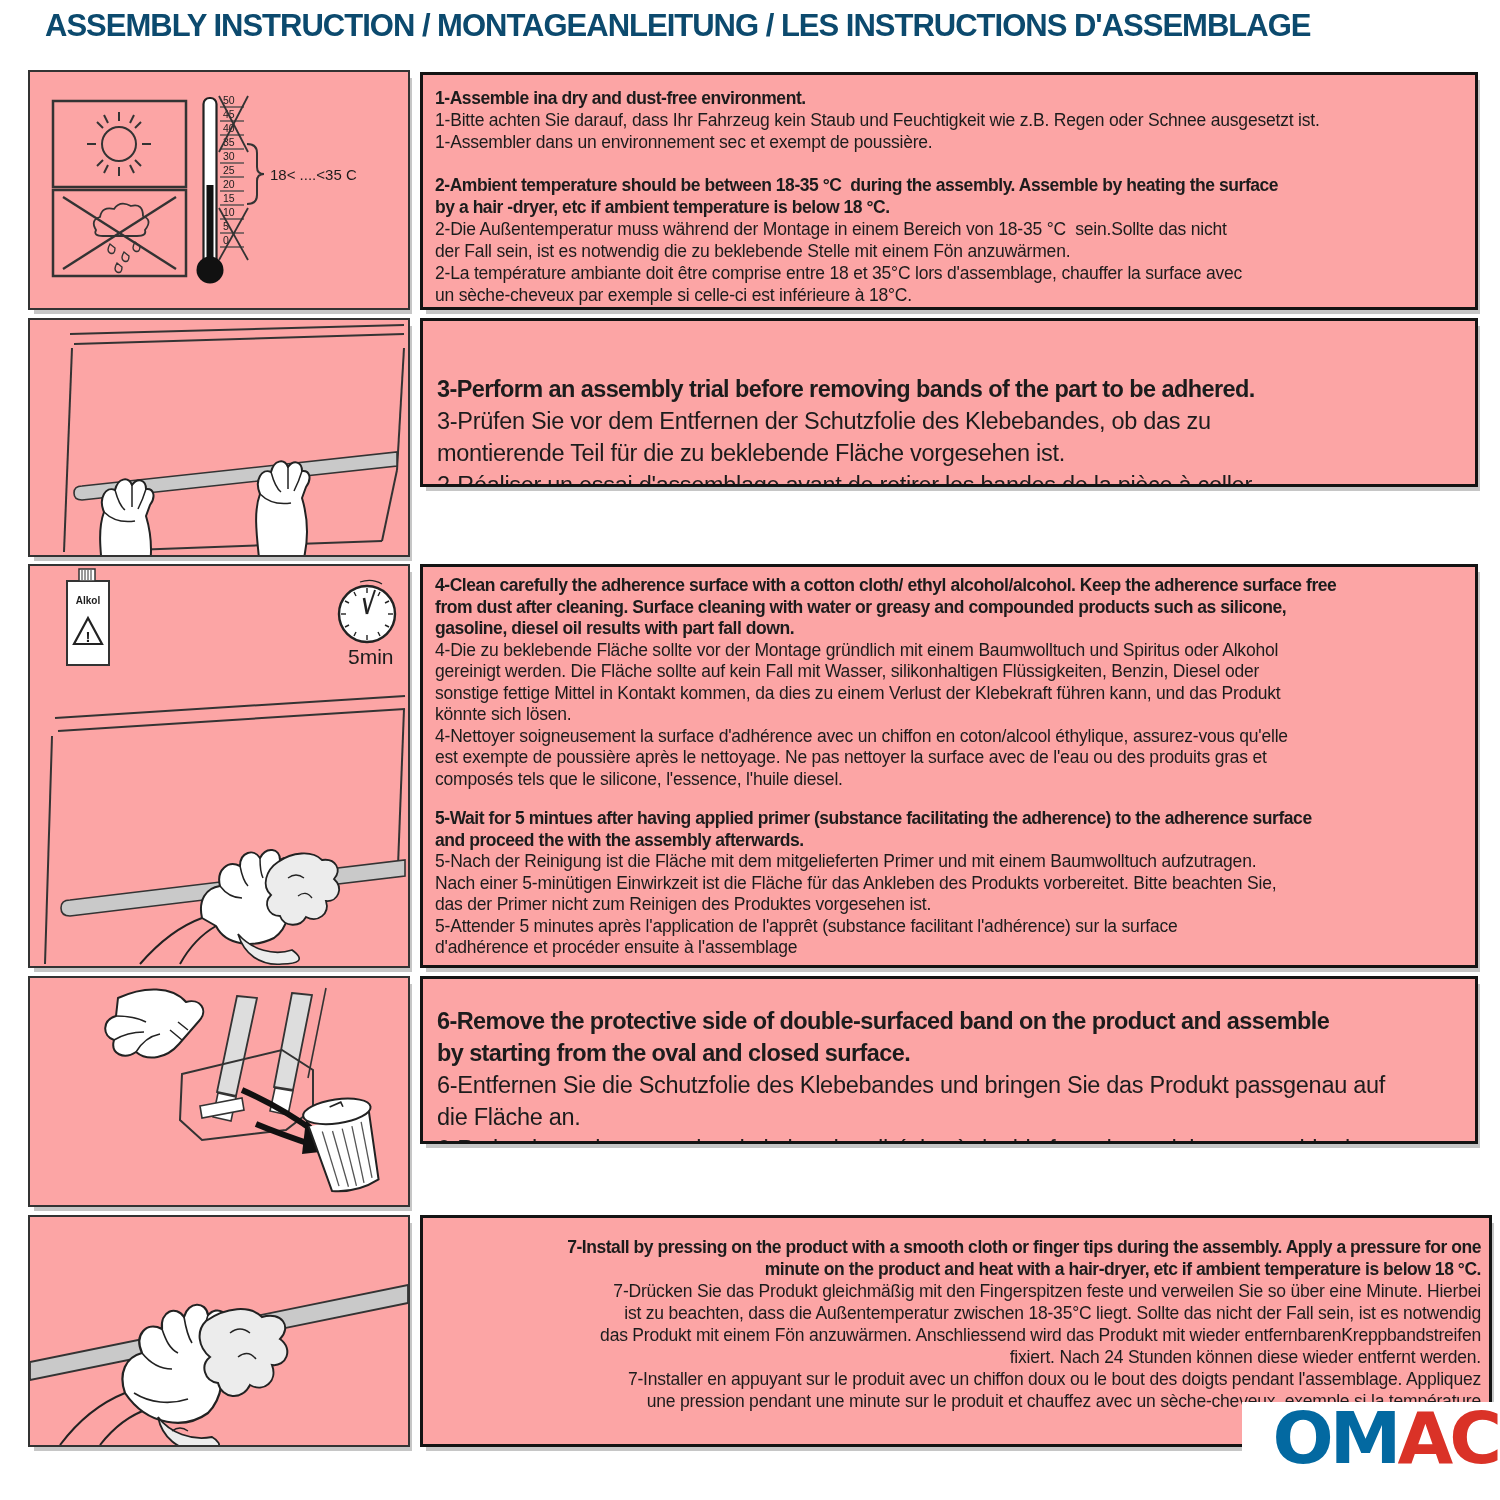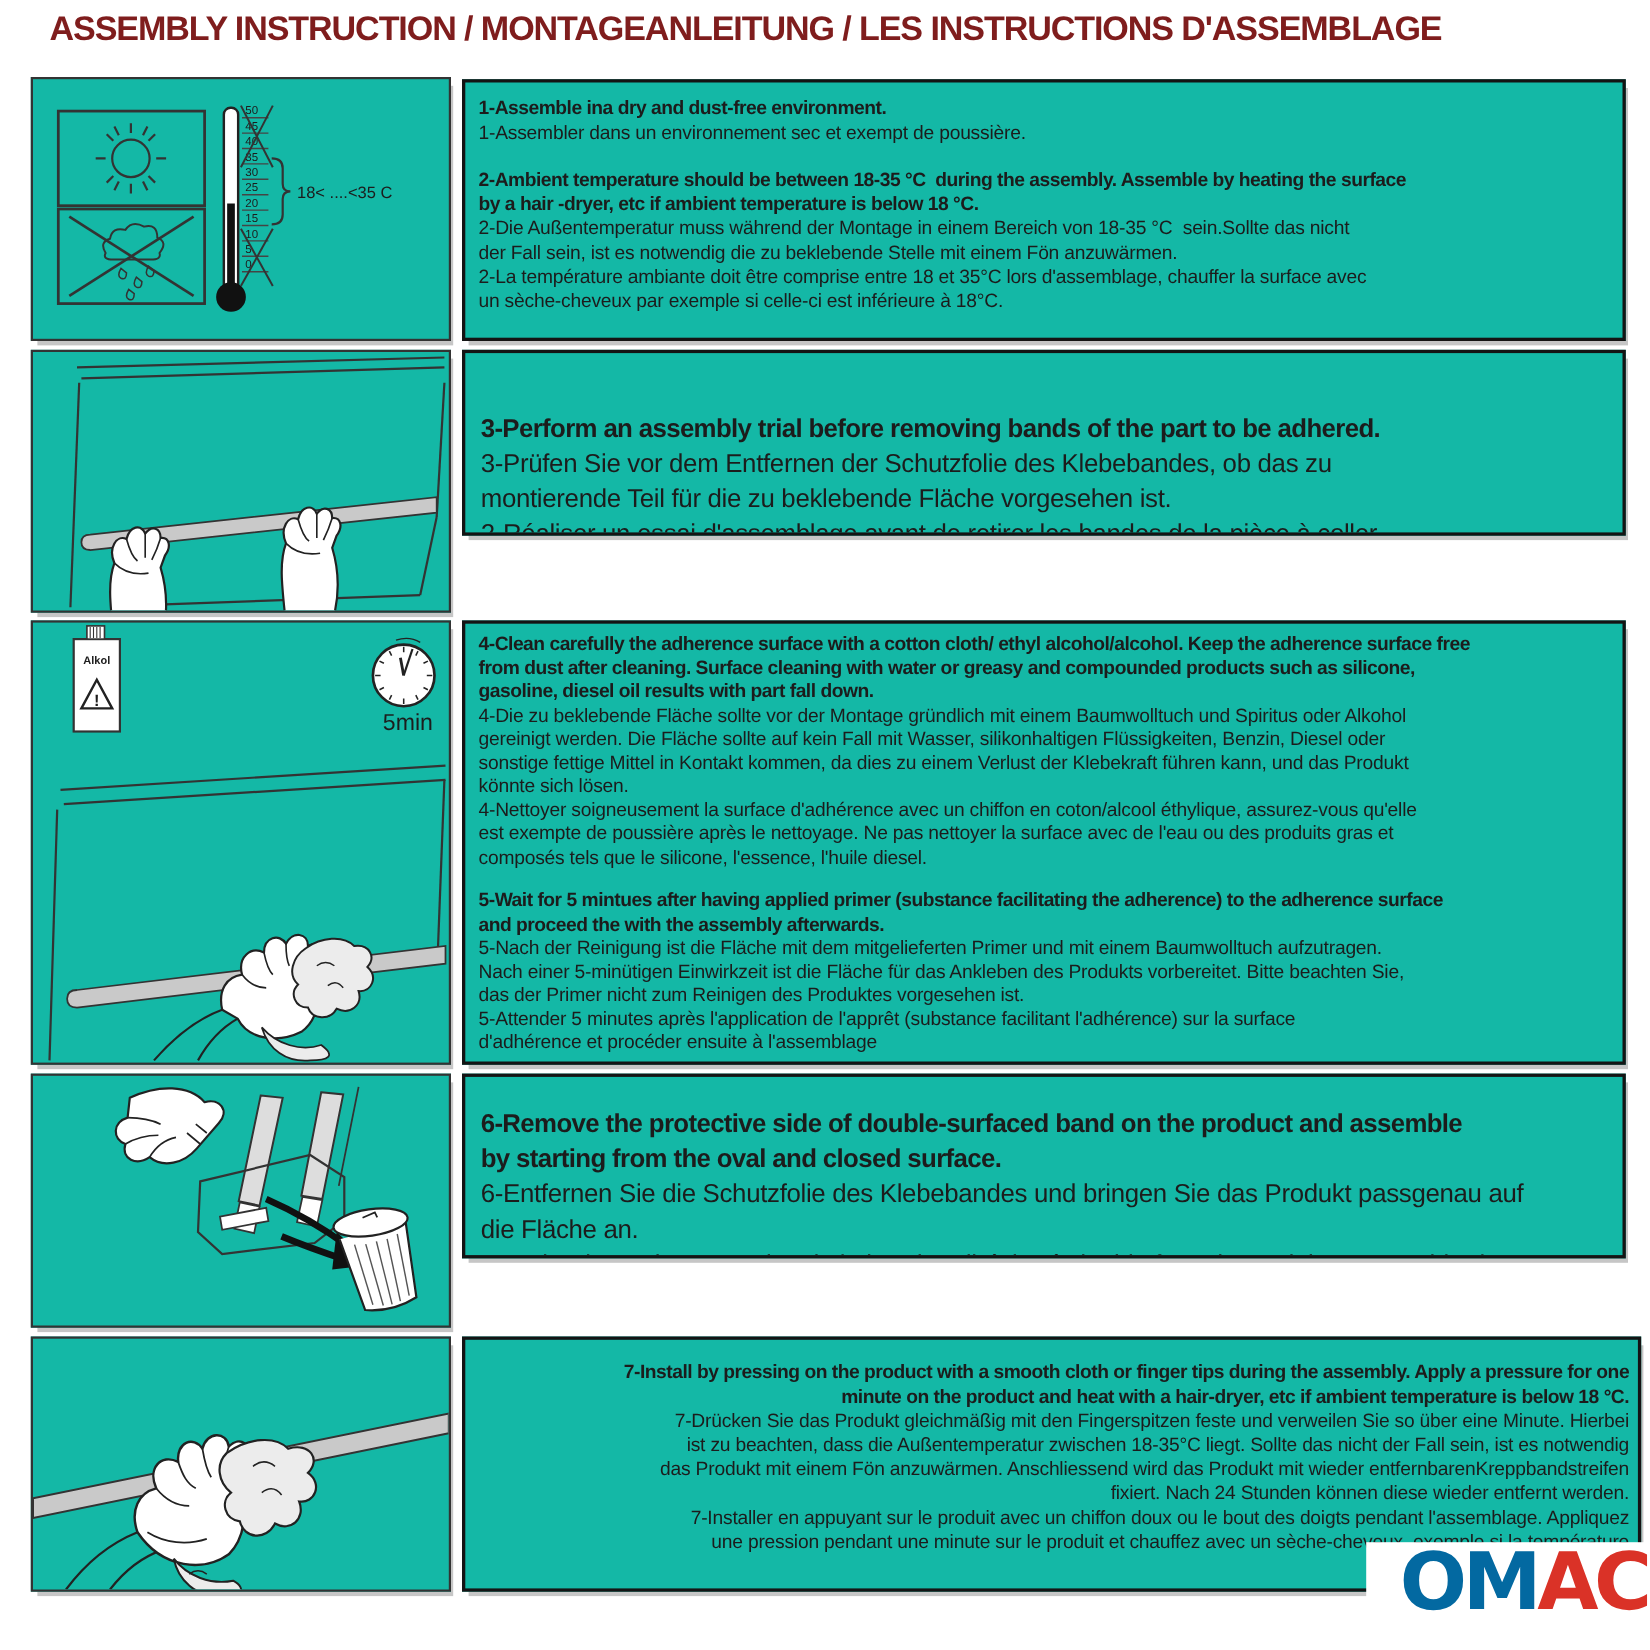--- a/index.html
+++ b/index.html
@@ -1,20 +1,20 @@
 <!DOCTYPE html>
 <html><head>
 <meta charset="utf-8">
 <style>
   html,body{margin:0;padding:0;background:#fff;}
   .page{position:relative;width:1500px;height:1500px;background:#fff;overflow:hidden;
         font-family:"Liberation Sans","DejaVu Sans",sans-serif;color:#1c1c1c;}
   .title{position:absolute;left:45px;top:8px;margin:0;font-size:31px;font-weight:700;
-         letter-spacing:-1px;color:#7f1d1d;white-space:pre;}
-  .box{position:absolute;background:#14b8a6;border:3px solid #141414;
+         letter-spacing:-1px;color:#0c4a6e;white-space:pre;}
+  .box{position:absolute;background:#fca5a5;border:3px solid #141414;
        box-shadow:4px 6px 0 -2px #c6c6c6;overflow:hidden;box-sizing:border-box;}
   .box.left{border-width:2px;border-color:#333;}
   .b1l{left:28px;top:70px;width:382px;height:240px;}
   .b1r{left:420px;top:72px;width:1058px;height:238px;}
   .b2l{left:28px;top:318px;width:382px;height:239px;}
   .b2r{left:420px;top:318px;width:1058px;height:169px;}
   .b3l{left:28px;top:564px;width:382px;height:404px;}
   .b3r{left:420px;top:564px;width:1058px;height:404px;}
   .b4l{left:28px;top:976px;width:382px;height:231px;}
   .b4r{left:420px;top:976px;width:1058px;height:168px;}
@@ -117,20 +117,21 @@
         </g>
         <path d="M217,72 Q227,72 227,81 L227,95 Q227,102 234,102 Q227,102 227,109 L227,123 Q227,132 217,132" fill="none" stroke="#333" stroke-width="2"></path>
         <text x="240" y="108" font-size="15">18&lt; ....&lt;35 C</text>
       </g>
     </svg>
   </div>
 
   <div class="box b1r sec-sm">
     <div>
       <p class="b">1-Assemble ina dry and dust-free environment.</p>
+      <p>1-Bitte achten Sie darauf, dass Ihr Fahrzeug kein Staub und Feuchtigkeit wie z.B. Regen oder Schnee ausgesetzt ist.</p>
       <p>1-Assembler dans un environnement sec et exempt de poussière.</p>
     </div>
     <div class="gap1">
       <p class="b">2-Ambient temperature should be between 18-35 °C  during the assembly. Assemble by heating the surface
 by a hair -dryer, etc if ambient temperature is below 18 °C.</p>
       <p>2-Die Außentemperatur muss während der Montage in einem Bereich von 18-35 °C  sein.Sollte das nicht
 der Fall sein, ist es notwendig die zu beklebende Stelle mit einem Fön anzuwärmen.</p>
       <p>2-La température ambiante doit être comprise entre 18 et 35°C lors d'assemblage, chauffer la surface avec
 un sèche-cheveux par exemple si celle-ci est inférieure à 18°C.</p>
     </div>

